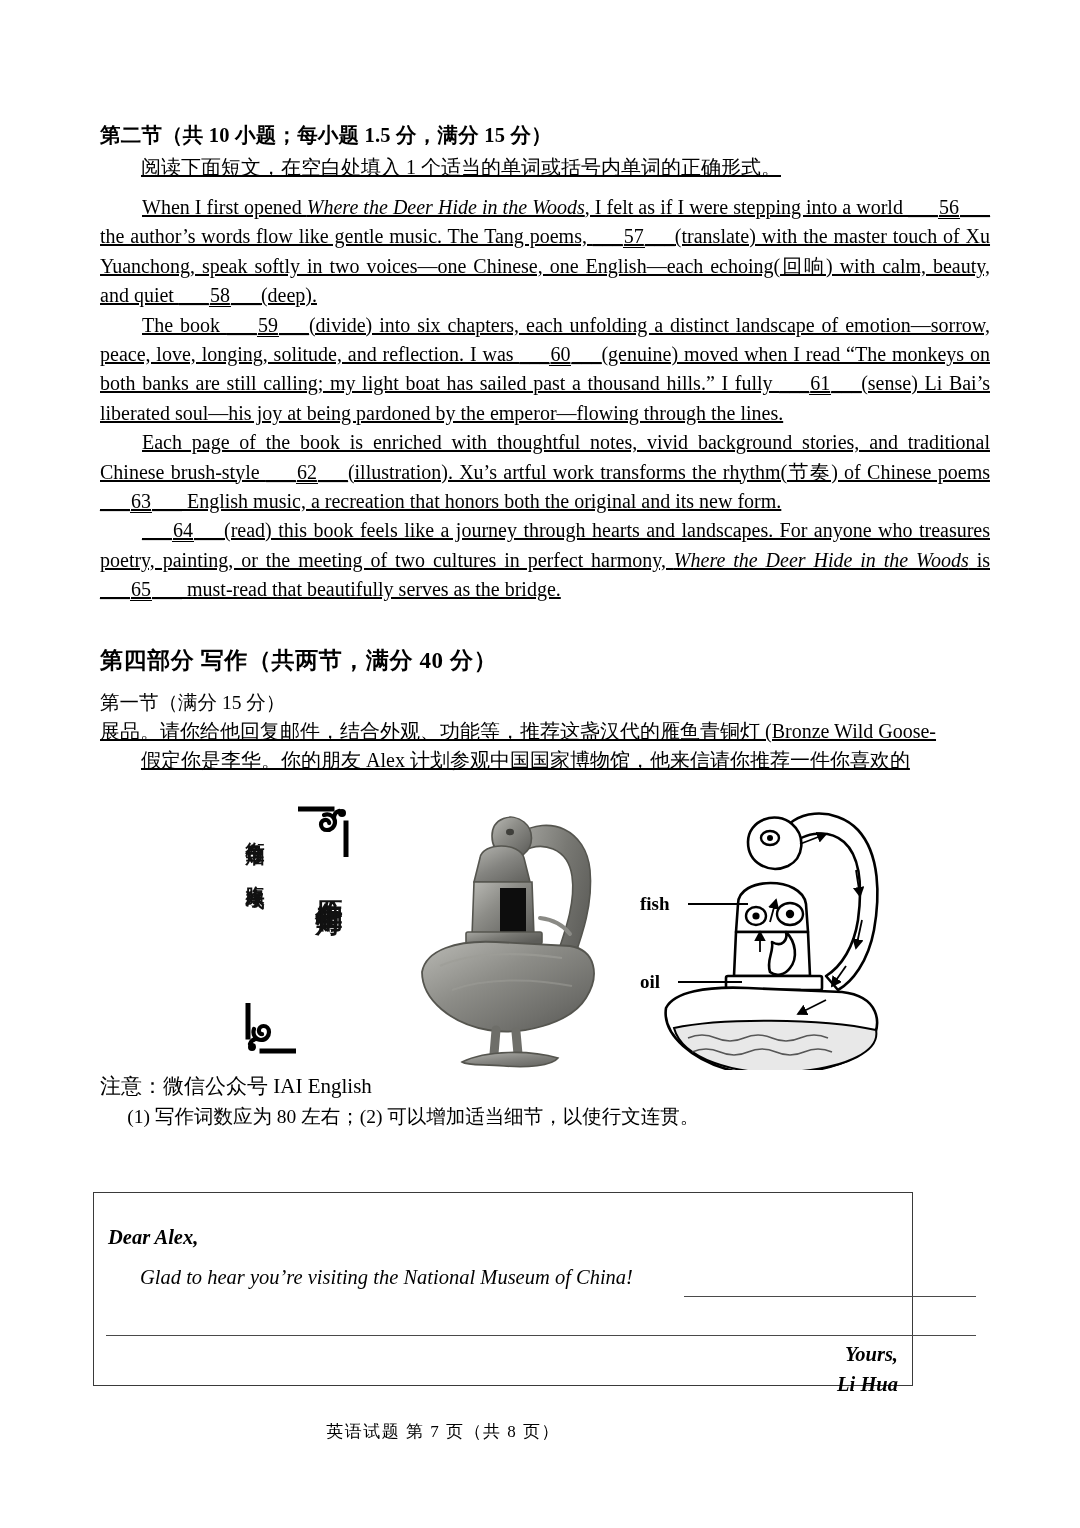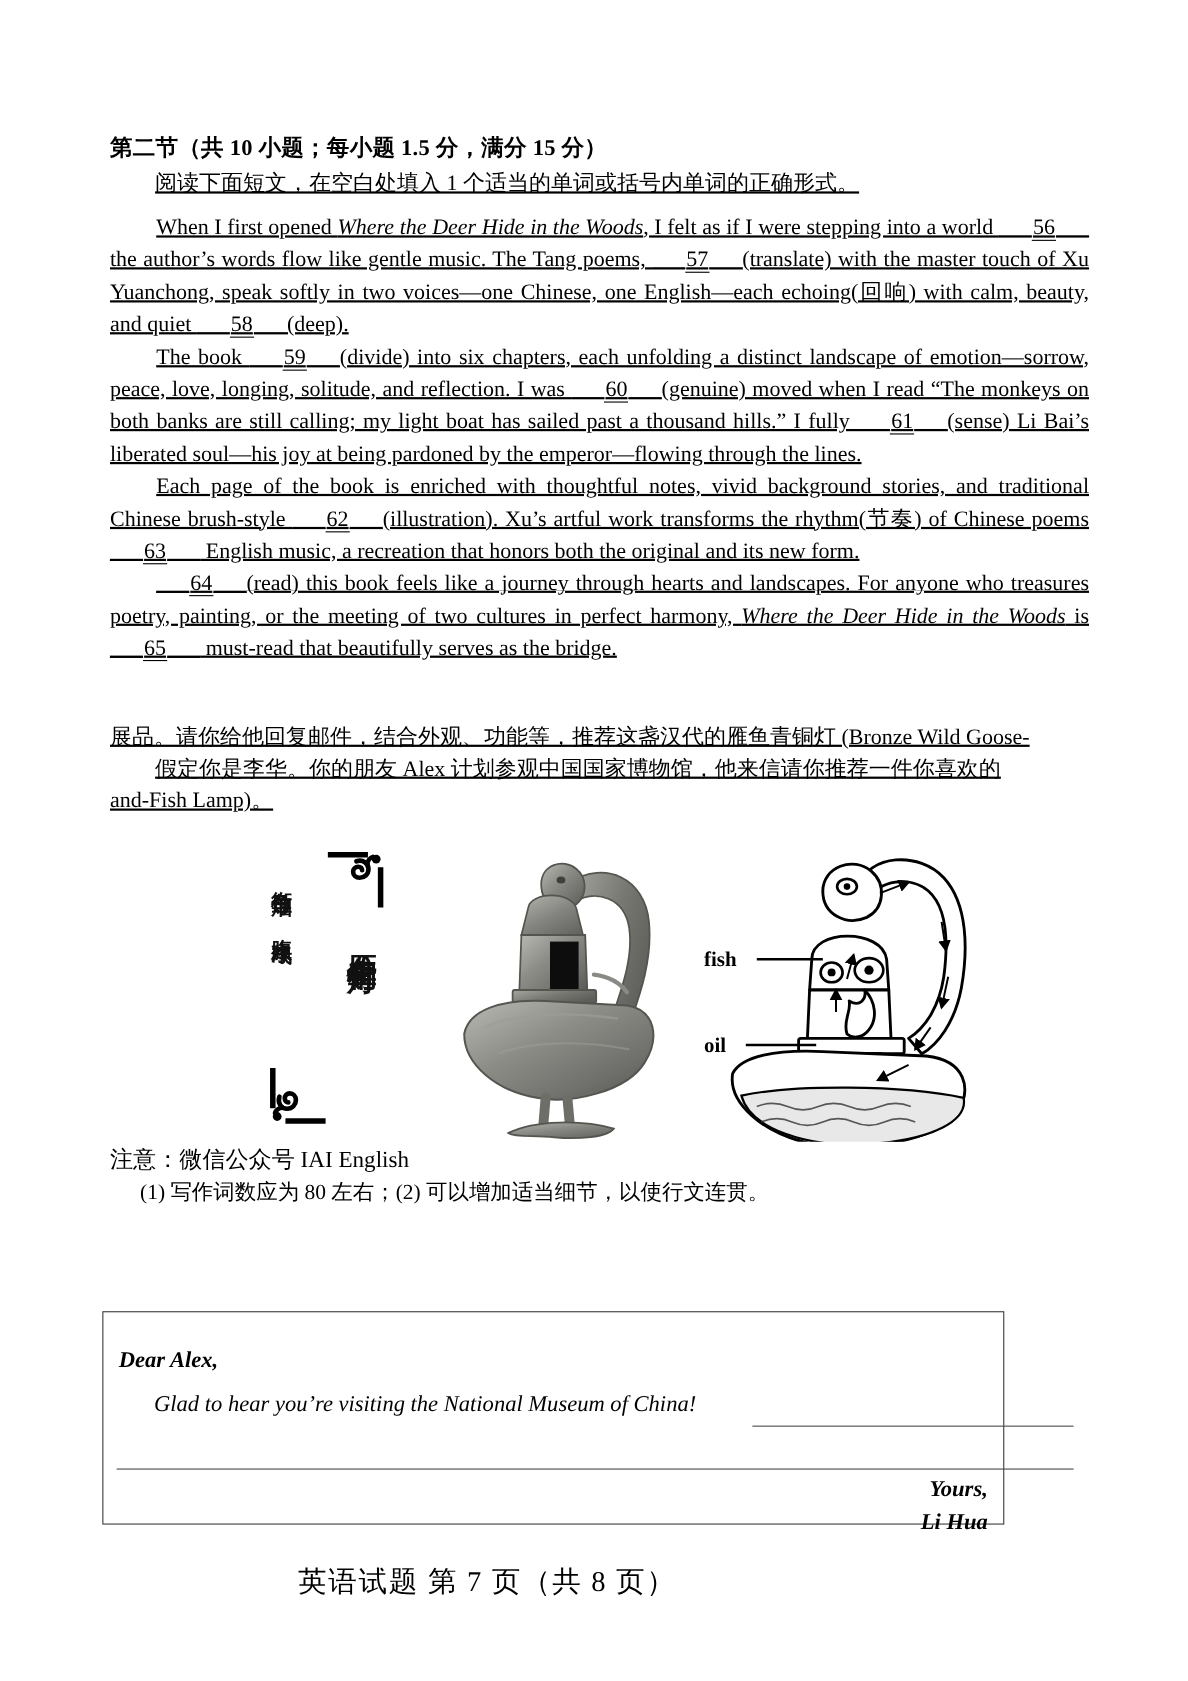--- a/index.html
+++ b/index.html
@@ -207,21 +207,21 @@
   .signoff-1 { top: 150px; }
   .signoff-2 { top: 180px; }
 
   
   .footer {
     position: absolute;
     left: 0;
     top: 1420px;
     width: 876px;
     text-align: center;
-    font-size: 26px;
+    font-size: 17px;
     letter-spacing: 1.5px;
   }
 </style>
 </head>
 <body>
 
 <div class="page">
 
   <div class="content">
 
@@ -234,27 +234,28 @@
     <p class="para indent"><span>When I first opened </span><span class="italic">Where the Deer Hide in the Woods</span><span>, I felt as if I were stepping into a world </span><span class="blank">___<u>56</u>___</span><span> the author’s words flow like gentle music. The Tang poems, </span><span class="blank">___<u>57</u>___</span><span>(translate) with the master touch of Xu Yuanchong, speak softly in two voices—one Chinese, one English—each echoing(回响) with calm, beauty, and quiet </span><span class="blank">___<u>58</u>___</span><span>(deep).</span></p>
 
     <p class="para indent"><span>The book </span><span class="blank">___<u>59</u>___</span><span>(divide) into six chapters, each unfolding a distinct landscape of emotion—sorrow, peace, love, longing, solitude, and reflection. I was </span><span class="blank">___<u>60</u>___</span><span>(genuine) moved when I read “The monkeys on both banks are still calling; my light boat has sailed past a thousand hills.” I fully </span><span class="blank">___<u>61</u>___</span><span>(sense) Li Bai’s liberated soul—his joy at being pardoned by the emperor—flowing through the lines.</span></p>
 
     <p class="para indent"><span>Each page of the book is enriched with thoughtful notes, vivid background stories, and traditional Chinese brush-style </span><span class="blank">___<u>62</u>___</span><span>(illustration). Xu’s artful work transforms the rhythm(节奏) of Chinese poems </span><span class="blank">___<u>63</u>___</span><span> English music, a recreation that honors both the original and its new form.</span></p>
 
     <p class="para indent"><span class="blank">___<u>64</u>___</span><span>(read) this book feels like a journey through hearts and landscapes. For anyone who treasures poetry, painting, or the meeting of two cultures in perfect harmony, </span><span class="italic">Where the Deer Hide in the Woods</span><span> is </span><span class="blank">___<u>65</u>___</span><span> must-read that beautifully serves as the bridge.</span></p>
 
     <div class="gap-lg"></div>
 
+    <div class="part-head">第四部分 写作（共两节，满分 40 分）</div>
 
     <div class="gap-sm"></div>
 
+    <div class="sub-head">第一节（满分 15 分）</div>
 
     <div class="para">展品。请你给他回复邮件，结合外观、功能等，推荐这盏汉代的雁鱼青铜灯 (Bronze Wild Goose-</div>
     <div class="para indent-cn">假定你是李华。你的朋友 Alex 计划参观中国国家博物馆，他来信请你推荐一件你喜欢的</div>
-    <div class="para">and-Fish Lamp)。</div>
 
     <div class="figure-row">
 
       <div class="plate">
 
         <div class="orn orn-tr">
           <svg viewBox="0 0 52 52" width="52" height="52" aria-hidden="true">
             <g fill="none" stroke="#000" stroke-width="5" stroke-linecap="square">
               <path d="M2 4 H34"></path>
               <path d="M48 18 V50"></path>

